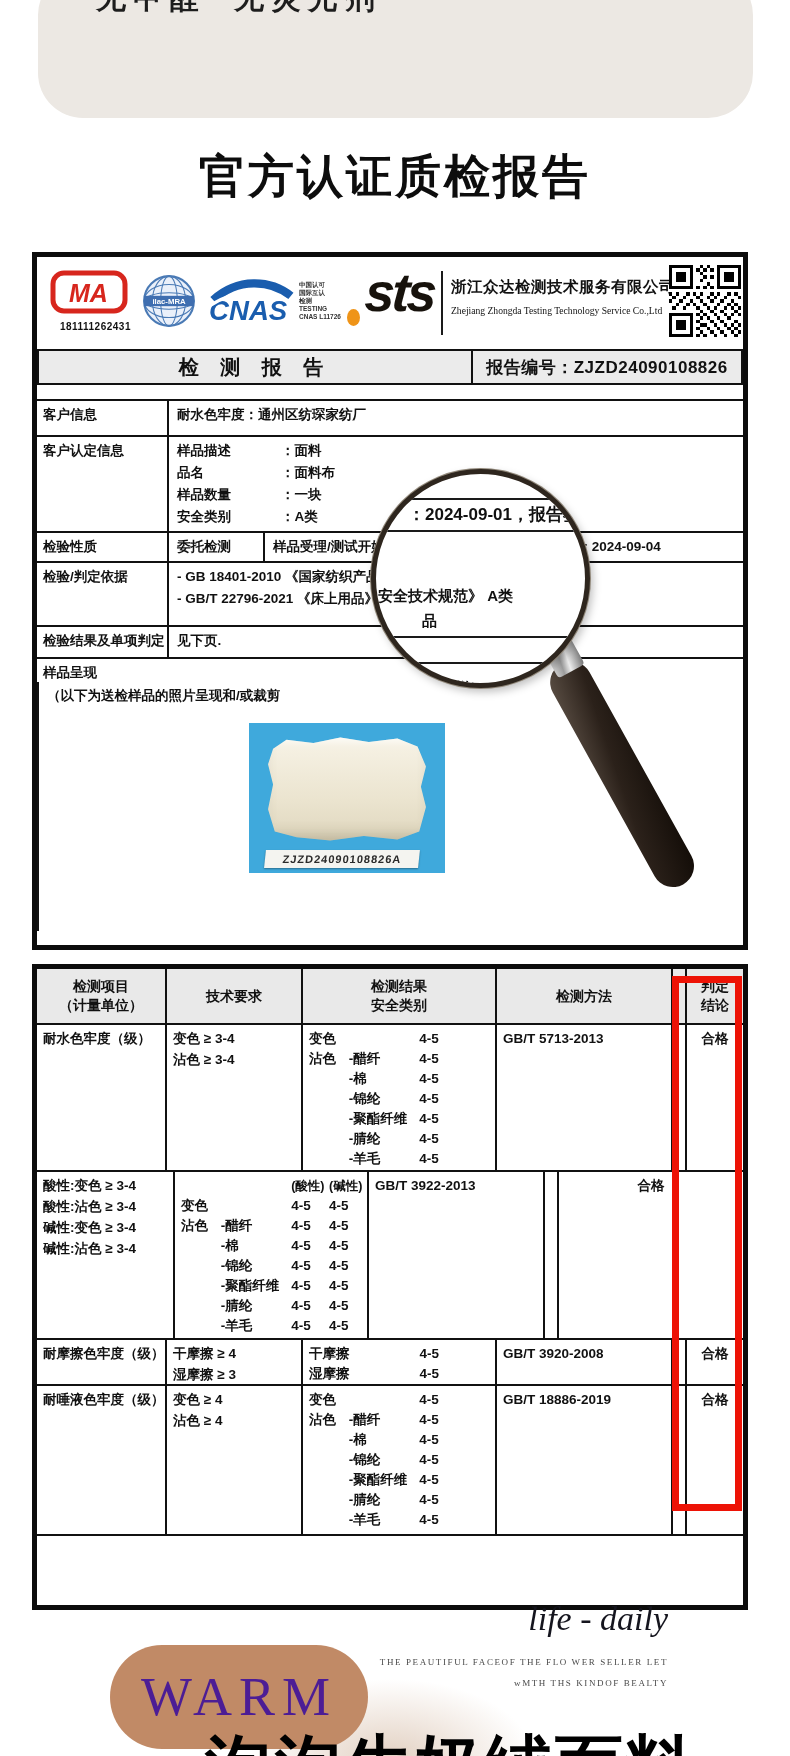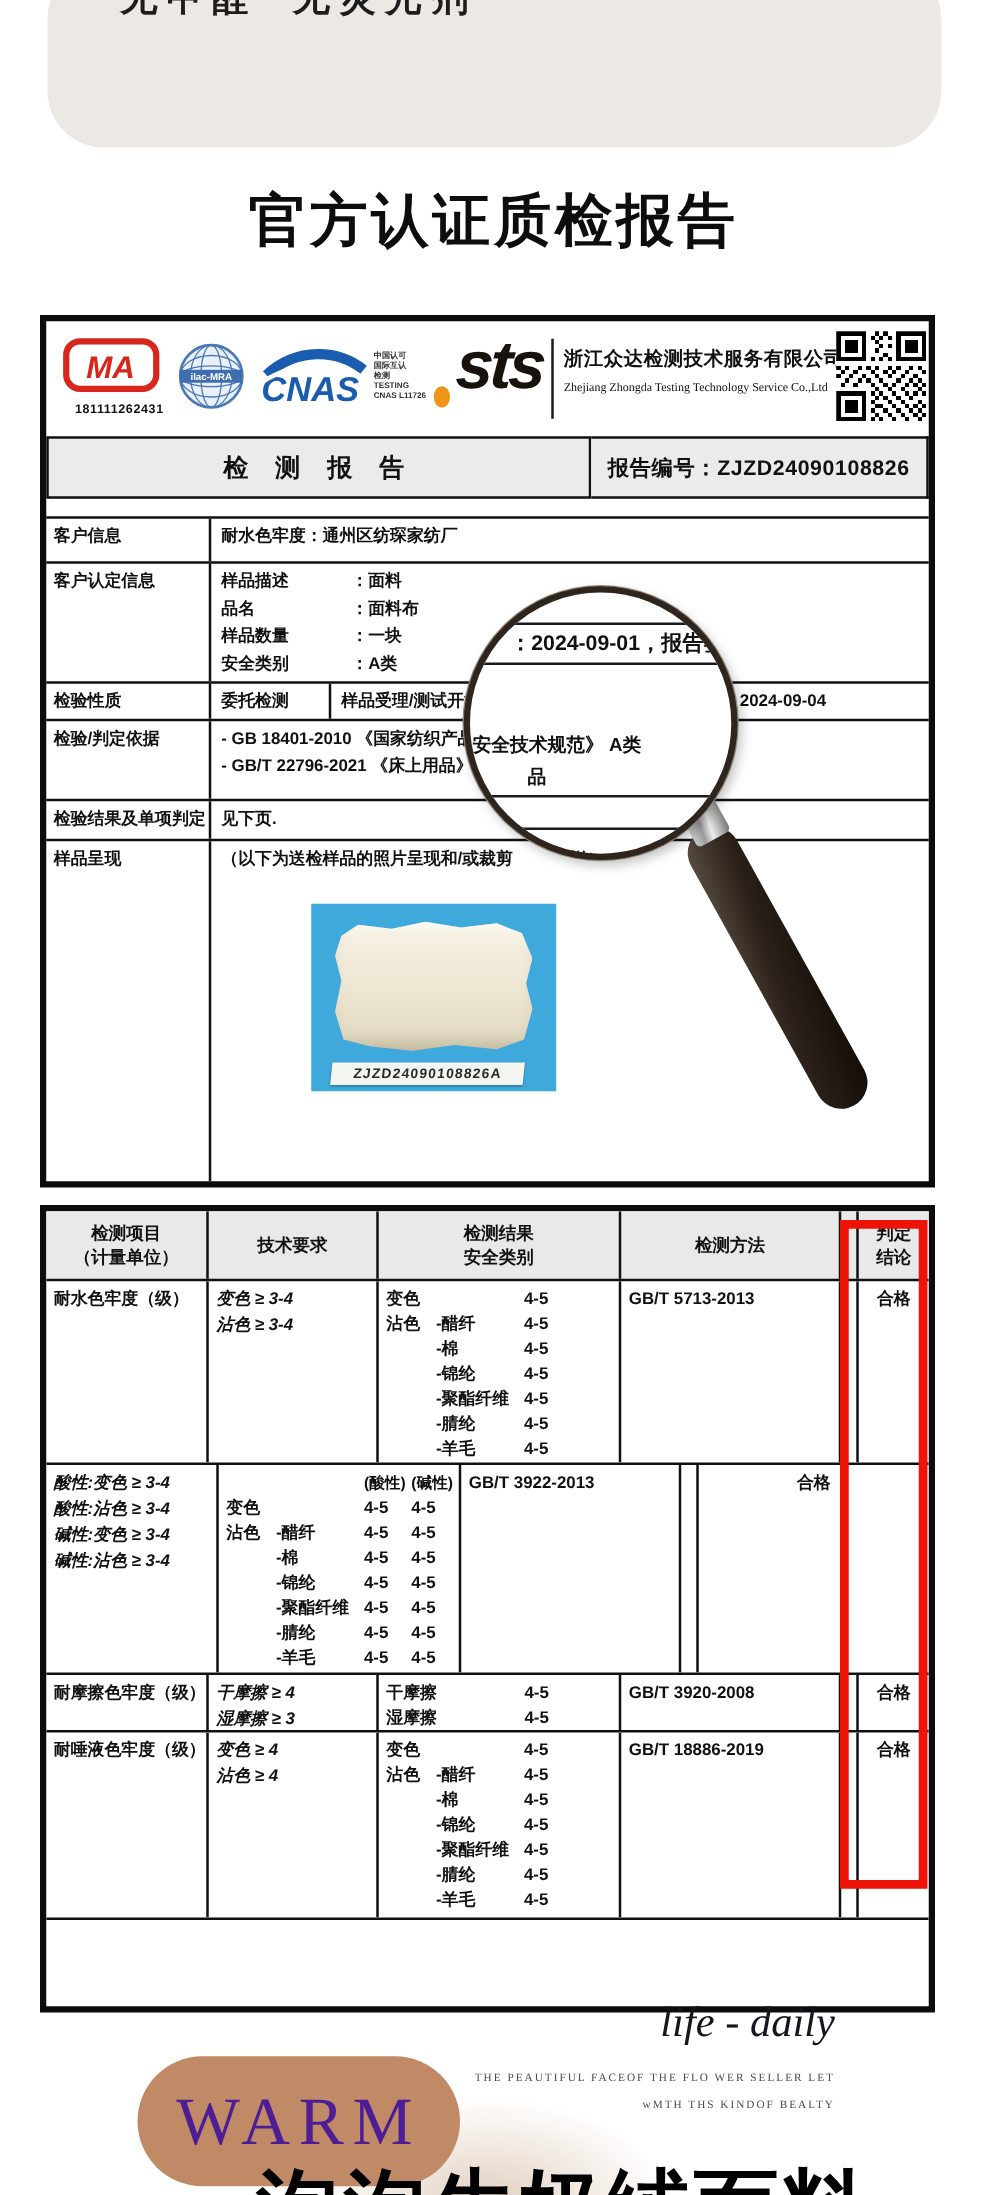--- a/index.html
+++ b/index.html
@@ -31,29 +31,29 @@
   .dot{left:310px;top:52px;width:13px;height:17px;border-radius:50%;background:#ef9418;}
   .sts{left:328px;top:4px;font-size:54px;font-weight:800;font-style:italic;
        letter-spacing:-3px;color:#17120c;transform:skewX(-4deg);}
   .vline{left:404px;top:14px;width:2px;height:64px;background:#1a1a1a;}
   .comp{left:414px;top:20px;width:218px;}
   .comp-cn{font-size:15.5px;font-weight:700;white-space:nowrap;letter-spacing:.5px;}
   .comp-en{font-size:9.6px;margin-top:7px;white-space:nowrap;color:#111;
            font-family:"Liberation Serif","DejaVu Serif",serif;}
   .qr{left:632px;top:8px;width:72px;height:72px;}
 
-  .bar-row{display:flex;height:50px;}
+  .bar-row{display:flex;height:36px;}
   .bar-cell{border:2px solid #111;background:#ebebeb;display:flex;align-items:center;
             justify-content:center;font-weight:700;}
   .bar-cell.bl{width:436px;font-size:20px;letter-spacing:8px;}
   .bar-cell.br{flex:1;font-size:17px;letter-spacing:.5px;border-left:none;}
 
   .r-empty{height:16px;border-bottom:2px solid #111;}
   .irow{display:flex;border-bottom:2px solid #111;font-weight:700;font-size:13.5px;}
-  .irow.last{border-bottom:none;}
+  .irow.last{border-bottom:none;flex-direction:column;}
   .irow > div + div{border-left:2px solid #111;}
   .cell-label{width:130px;padding:5px 2px 0 6px;white-space:nowrap;overflow:hidden;}
   .cell-mid{width:96px;padding:5px 0 0 8px;}
   .cell-body{flex:1;padding:5px 0 0 8px;position:relative;overflow:hidden;}
   .cell-body.note{white-space:nowrap;}
   .kv{height:22px;}
   .kv .k{display:inline-block;width:104px;}
   .bline{height:22px;white-space:nowrap;}
 
   .photo{left:212px;top:466px;width:196px;height:150px;background:var(--photo-blue);}
@@ -86,21 +86,21 @@
           background:#fff;overflow:hidden;}
   .w1{width:128px;}.w2{width:136px;}.w3{width:194px;}.w4{width:176px;}.w5{width:14px;}.w6{flex:1;}
   .rt-head{display:flex;height:56px;background:#e9e9e9;border-bottom:2px solid #111;
            font-weight:700;font-size:14px;text-align:center;}
   .hc{display:flex;flex-direction:column;justify-content:center;line-height:19px;}
   .hc + .hc{border-left:2px solid #111;}
   .rt-row{display:flex;border-bottom:2px solid #111;overflow:hidden;}
   .cc{padding:4px 0 0 6px;font-weight:700;font-size:13.5px;line-height:20px;overflow:hidden;}
   .cc + .cc{border-left:2px solid #111;}
   .cc.ver{text-align:center;padding-left:0;}
-  .ql{height:21px;white-space:nowrap;font-style:italic;}
+  .ql{height:21px;white-space:nowrap;}
   .rl{display:flex;height:20px;}
   .rl span{display:block;white-space:nowrap;}
   .s-a{width:44px;}.s-b{width:78px;}.s-c{width:42px;}.s-d{width:42px;}
   .rl.hd{font-size:12.5px;}
   .red-box{left:672px;top:976px;width:70px;height:535px;border:7px solid var(--accent-red);z-index:6;}
 
   
   .glow{left:235px;top:1672px;width:310px;height:170px;border-radius:50%;
      background:radial-gradient(ellipse at center,rgba(193,154,122,.45),rgba(193,154,122,0) 65%);}
   .pill{left:110px;top:1645px;width:258px;height:104px;border-radius:52px;background:var(--badge-tan);

